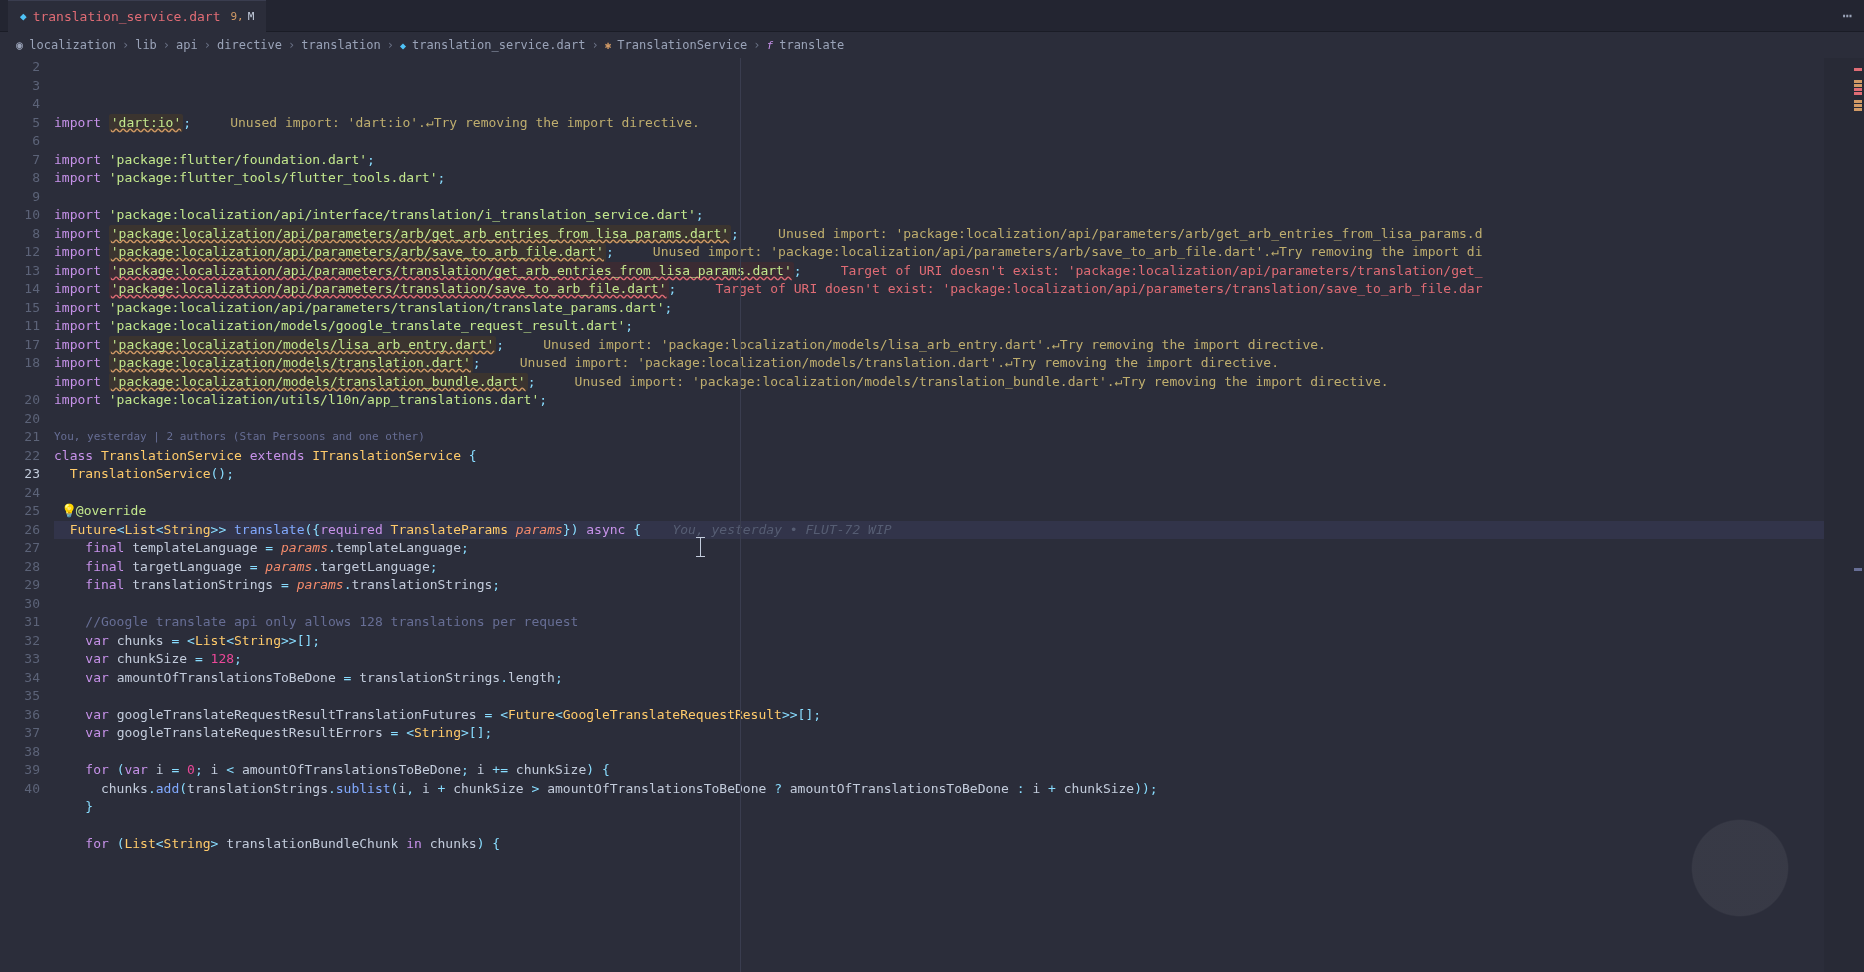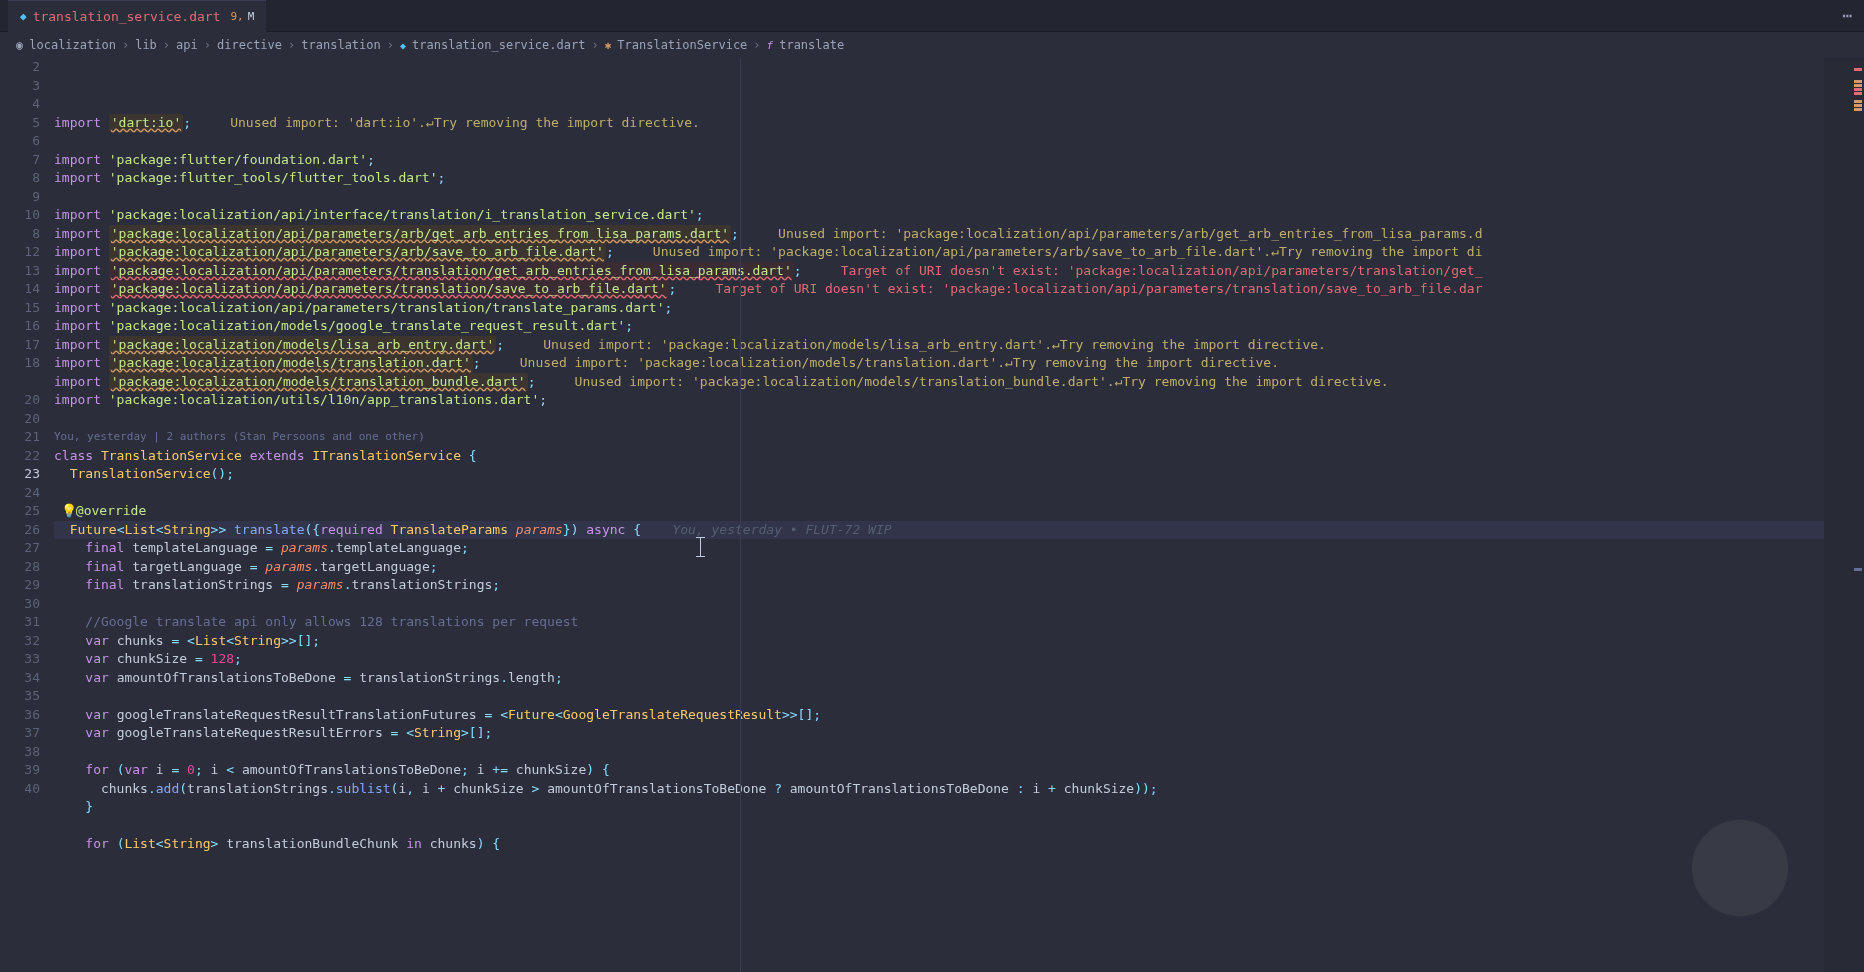--- a/index.html
+++ b/index.html
@@ -222,21 +222,21 @@
       <div class="gutter-line">6</div>
       <div class="gutter-line">7</div>
       <div class="gutter-line">8</div>
       <div class="gutter-line">9</div>
       <div class="gutter-line">10</div>
       <div class="gutter-line">8</div>
       <div class="gutter-line">12</div>
       <div class="gutter-line">13</div>
       <div class="gutter-line">14</div>
       <div class="gutter-line">15</div>
-      <div class="gutter-line">16</div>
+      <div class="gutter-line">11</div>
       <div class="gutter-line">17</div>
       <div class="gutter-line">18</div>
       <div class="gutter-line"></div>
       <div class="gutter-line">20</div>
       <div class="gutter-line">20</div>
       <div class="gutter-line">21</div>
       <div class="gutter-line">22</div>
       <div class="gutter-line active">23</div>
       <div class="gutter-line">24</div>
       <div class="gutter-line">25</div>

